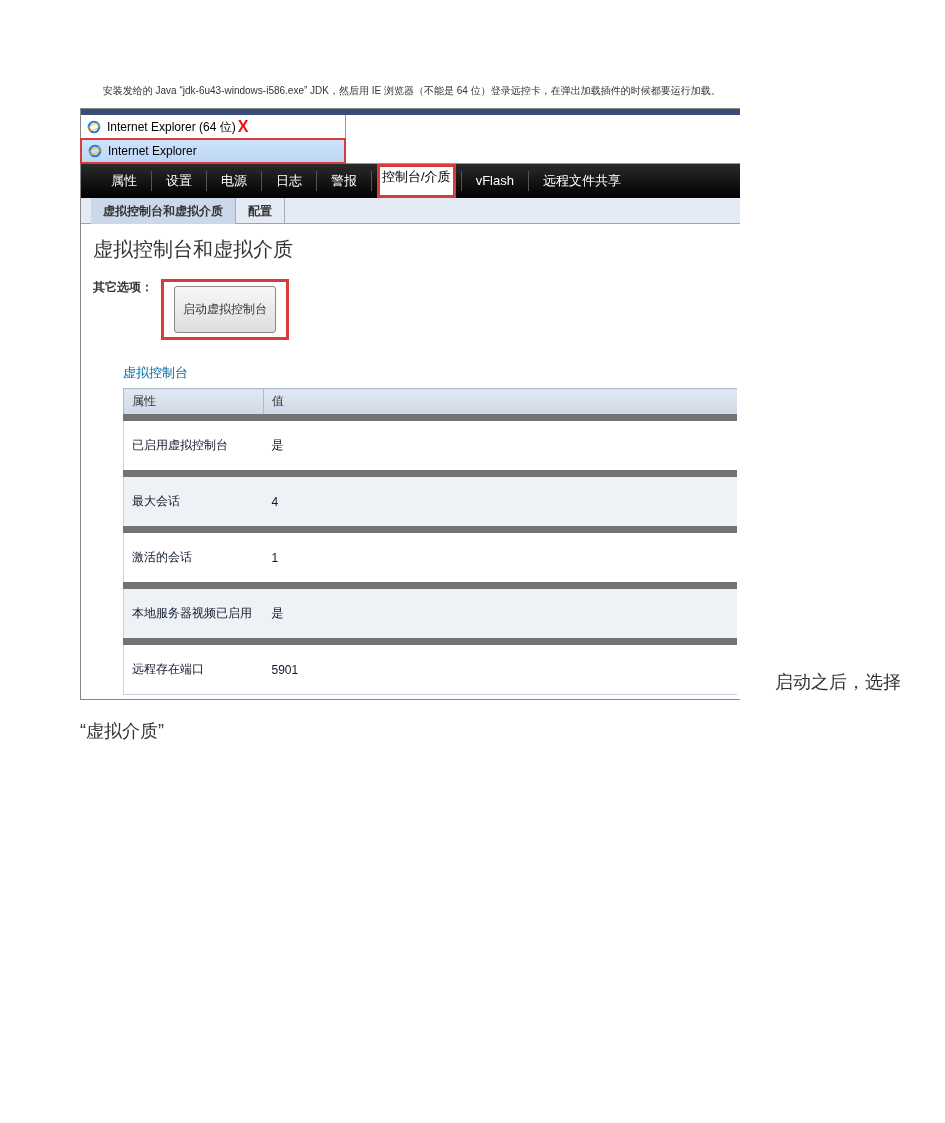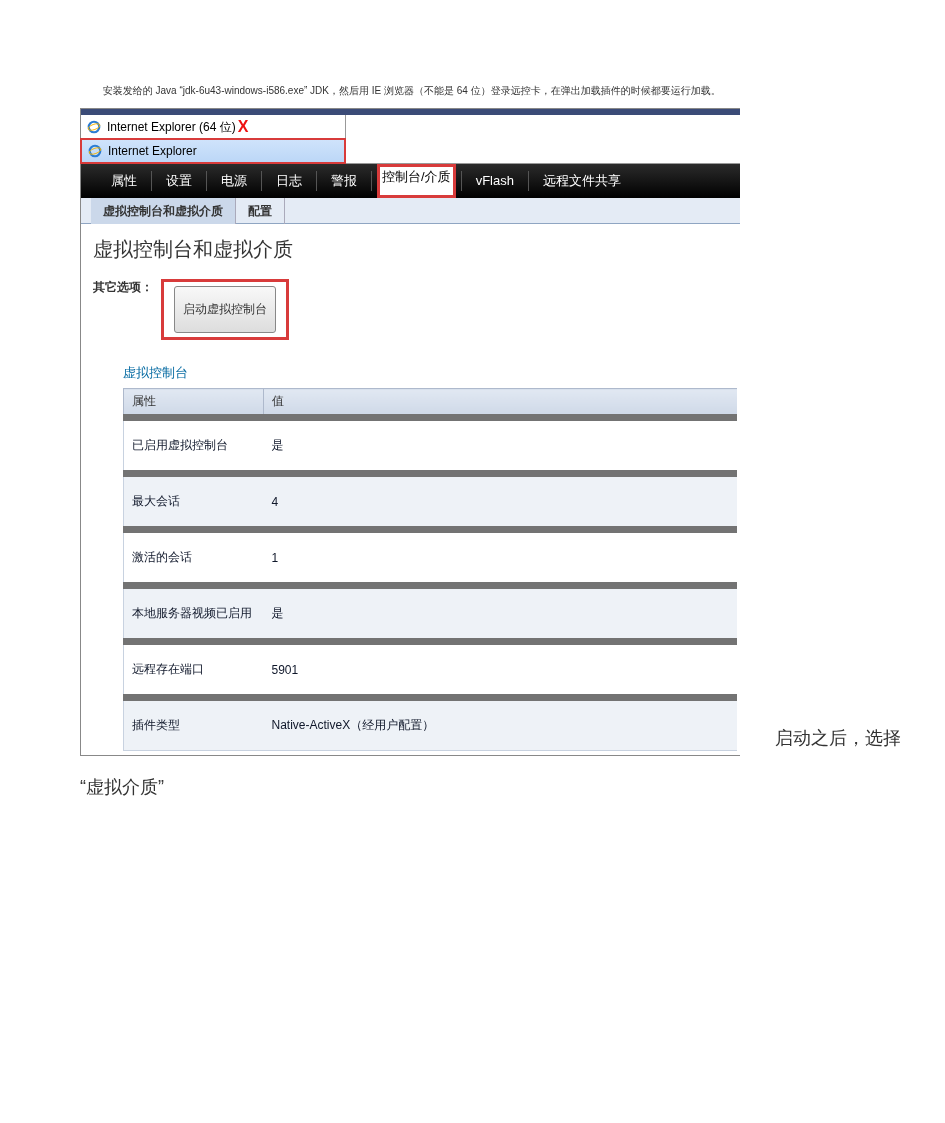--- a/index.html
+++ b/index.html
@@ -312,24 +312,20 @@
             <td>1</td>
           </tr>
           <tr>
             <td>本地服务器视频已启用</td>
             <td>是</td>
           </tr>
           <tr>
             <td>远程存在端口</td>
             <td>5901</td>
           </tr>
-          <tr>
-            <td>插件类型</td>
-            <td>Native-ActiveX（经用户配置）</td>
-          </tr>
         </tbody>
       </table>
       <div style="height:4px"></div>
     </div>
 
   </div>
   <span class="trailing">启动之后，选择</span>
 </div>
 
 <p class="text-continue">“虚拟介质”</p>

